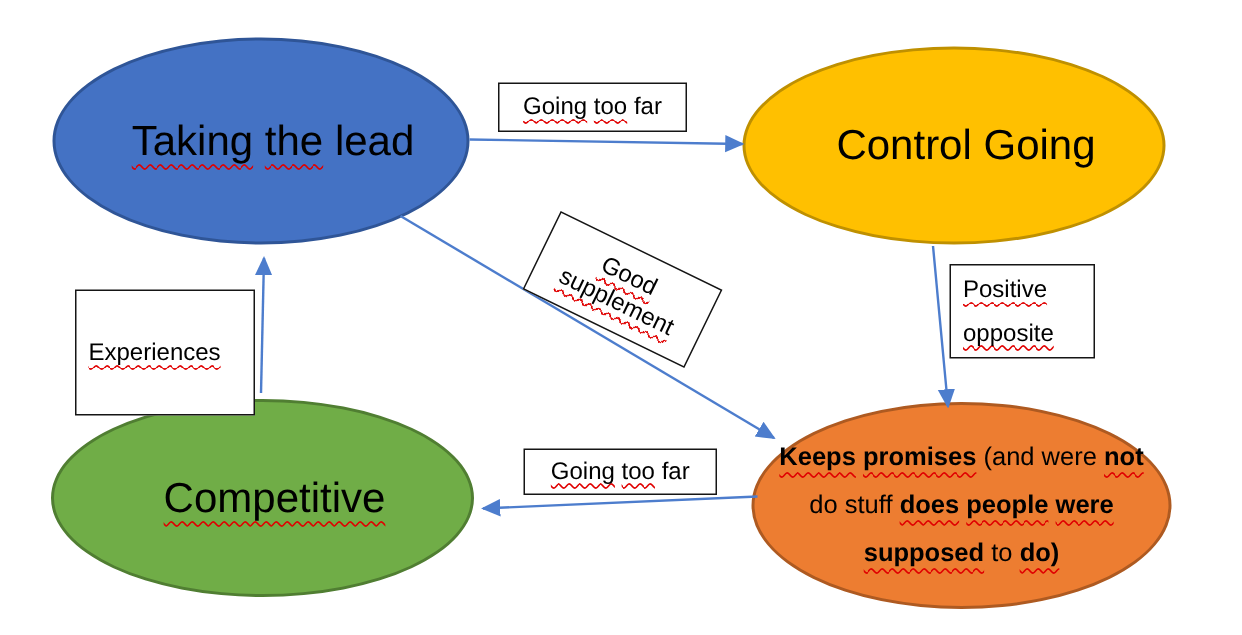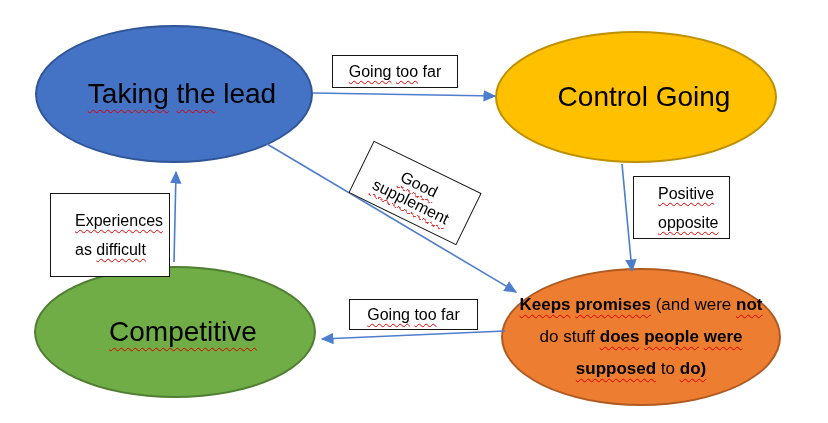--- a/index.html
+++ b/index.html
@@ -44,21 +44,21 @@
   svg.arrows .ah{fill:var(--arrow);}
 
   .label-box{
     position:absolute;box-sizing:border-box;background:#fff;
     border:1.5px solid var(--box-border);
     font-size:16px;display:flex;flex-direction:column;justify-content:center;
   }
   .label-box .tline{white-space:nowrap;}
   .label-box .sq{text-underline-offset:3px;}
   .lb-center{align-items:center;text-align:center;}
-  .lb-left{align-items:flex-start;text-align:left;padding-left:24px;}
+  .lb-left{align-items:flex-start;text-align:left;padding-left:8px;}
   .box-gtf-top{left:332px; top:55px;  width:126px; height:33px;}
   .box-exp    {left:50px;  top:193px; width:120px; height:84px; line-height:29px;}
   .box-pos    {left:633px; top:176px; width:97px;  height:63px; line-height:29px;}
   .box-gtf-bot{left:349px; top:299px; width:129px; height:31px;}
   .box-good{
     left:355px; top:164px; width:120px; height:58px;
     transform:rotate(26deg); line-height:19px;
   }
 </style>
 </head>
@@ -109,21 +109,20 @@
       <div class="tline"><span class="sq">Going</span> <span class="sq">too</span> <span>far</span></div>
     </div>
 
   <div class="label-box lb-center box-good">
       <div class="tline"><span class="sq">Good</span></div>
       <div class="tline"><span class="sq">supplement</span></div>
     </div>
 
   <div class="label-box lb-left box-exp">
       <div class="tline"><span class="sq">Experiences</span></div>
-      <div class="tline"><span>as</span> <span class="sq">difficult</span></div>
     </div>
 
   <div class="label-box lb-left box-pos">
       <div class="tline"><span class="sq">Positive</span></div>
       <div class="tline"><span class="sq">opposite</span></div>
     </div>
 
   <div class="label-box lb-center box-gtf-bot">
       <div class="tline"><span class="sq">Going</span> <span class="sq">too</span> <span>far</span></div>
     </div>

